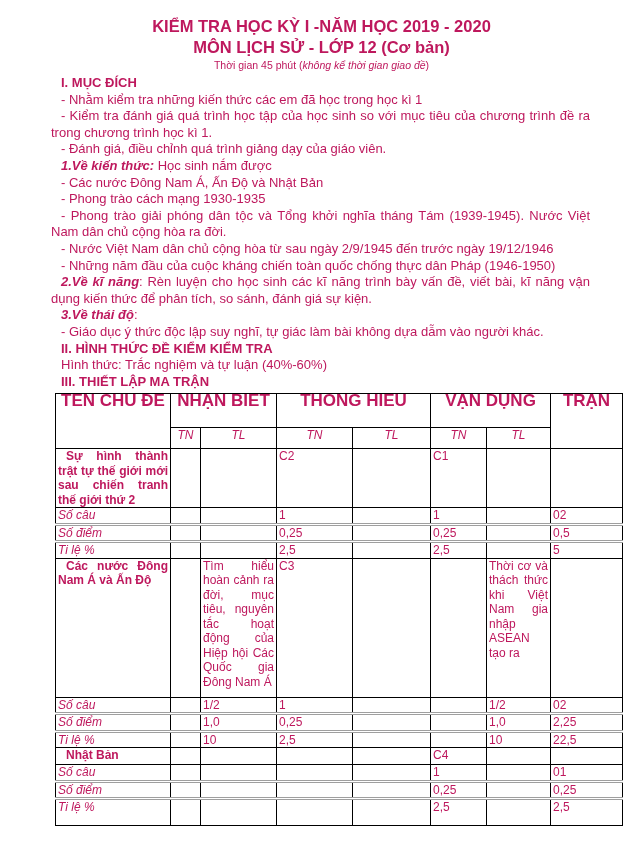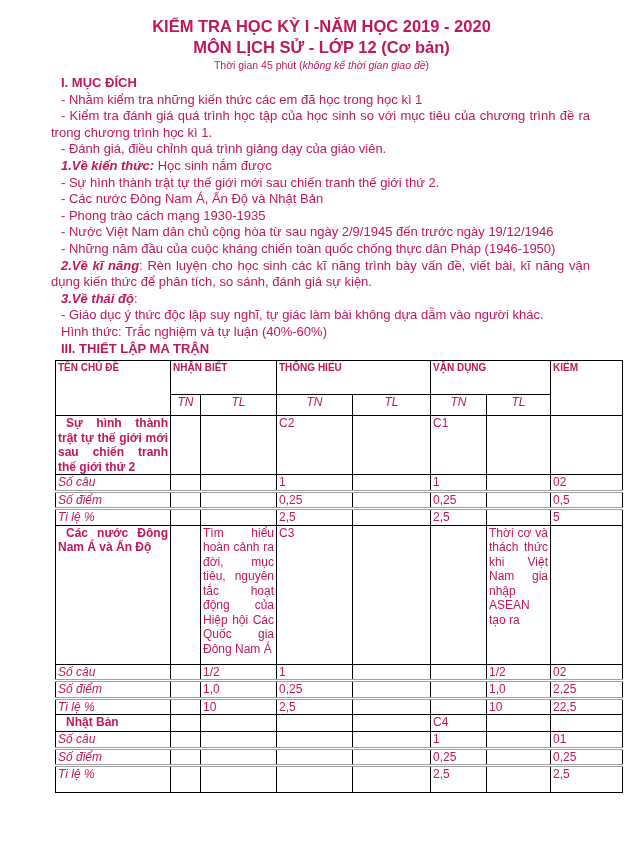--- a/index.html
+++ b/index.html
@@ -20,21 +20,21 @@
   table.matrix{
     margin:3px 0 0 4px;border-collapse:collapse;table-layout:fixed;
     width:568px;font-size:12px;
   }
   table.matrix td{
     border:1px solid #000;vertical-align:top;padding:0 2px;
     line-height:14.5px;overflow:hidden;word-wrap:break-word;
   }
   tr.hr1{height:34px;}
   tr.hr2{height:21px;}
-  td.th{font-weight:bold;text-align:left;vertical-align:middle;font-size:10px;}
+  td.th{font-weight:bold;text-align:center;vertical-align:middle;font-size:17px;}
   td.th2{font-style:italic;text-align:center;vertical-align:middle;}
   tr.sep td{border-top:3px double #9f9f9f;}
   td.lbl{font-style:italic;padding-left:2px;}
   td.tname{font-weight:bold;text-align:justify;text-indent:8px;padding:1px 3px;line-height:14.8px;}
   td.jcell{text-align:justify;line-height:15.3px;padding:1px 3px;margin-left:24px;}
   td.vmid{vertical-align:middle;}
   tr.r-topic1{height:59px;margin-top:30px;}
   tr.r-stat{height:15px;}
   tr.r-topic2{height:139px;}
   tr.r-topic3{height:17px;margin-top:8px;}
@@ -51,49 +51,50 @@
     <div class="t2">MÔN LỊCH SỬ - LỚP 12 (Cơ bản)</div>
     <div class="tnote"><span>Thời gian 45 phút (</span><i>không kể thời gian giao đề</i><span>)</span></div>
   </div>
 
   <div class="body">
     <div class="h">I. MỤC ĐÍCH</div>
     <div class="para">- Nhằm kiểm tra những kiến thức các em đã học trong học kì 1</div>
     <div class="para just">- Kiểm tra đánh giá quá trình học tập của học sinh so với mục tiêu của chương trình đề ra trong chương trình học kì 1.</div>
     <div class="para">- Đánh giá, điều chỉnh quá trình giảng dạy của giáo viên.</div>
     <div class="para"><span class="bi">1.Về kiến thức:</span><span> Học sinh nắm được</span></div>
-    <div class="para">- Sự hình thành trật tự thế giới mới sau chiến tranh thế giới thứ 2.</div>
     <div class="para">- Các nước Đông Nam Á,  Ấn Độ và  Nhật Bản</div>
     <div class="para">- Phong trào cách mạng 1930-1935</div>
+    <div class="para just">- Phong trào giải phóng dân tộc và Tổng khởi nghĩa tháng Tám (1939-1945). Nước Việt Nam dân chủ cộng hòa ra đời.</div>
     <div class="para">- Nước Việt Nam dân chủ cộng hòa từ sau ngày 2/9/1945 đến trước ngày 19/12/1946</div>
     <div class="para">- Những năm đầu của cuộc kháng chiến toàn quốc chống thực dân Pháp (1946-1950)</div>
     <div class="para just"><span class="bi">2.Về kĩ năng</span><span>: Rèn luyện cho học sinh các kĩ năng trình bày vấn đề, viết bài, kĩ năng vận dụng kiến thức để phân tích, so sánh, đánh giá sự kiện.</span></div>
     <div class="para"><span class="bi">3.Về thái độ</span><span>:</span></div>
     <div class="para">- Giáo dục ý thức độc lập suy nghĩ, tự giác làm bài không dựa dẫm vào người khác.</div>
+    <div class="h">II. HÌNH THỨC ĐỀ KIỂM KIỂM TRA</div>
     <div class="para">Hình thức: Trắc nghiệm và tự luận (40%-60%)</div>
     <div class="h">III. THIẾT LẬP MA TRẬN</div>
 
     <table class="matrix">
       <colgroup>
         <col style="width:115px">
           <col style="width:30px">
           <col style="width:76px">
         <col style="width:76px">
           <col style="width:78px">
           <col style="width:56px">
         <col style="width:64px">
           <col style="width:72px">
       </colgroup>
       <tbody>
           <tr class="hr1">
         <td class="th" rowspan="2">TÊN CHỦ ĐỀ</td>
         <td class="th" colspan="2">NHẬN BIẾT</td>
         <td class="th" colspan="2">THÔNG HIỂU</td>
         <td class="th" colspan="2">VẬN DỤNG</td>
-        <td class="th" rowspan="2">KIỂM</td>
+        <td class="th" rowspan="2">TRẬN</td>
       </tr>
       <tr class="hr2">
         <td class="th2">TN</td>
         <td class="th2">TL</td>
         <td class="th2">TN</td>
         <td class="th2">TL</td>
         <td class="th2">TN</td>
         <td class="th2">TL</td>
       </tr>
 

